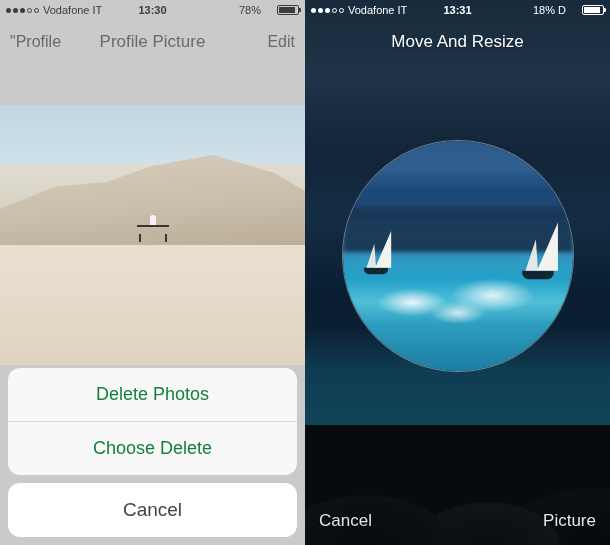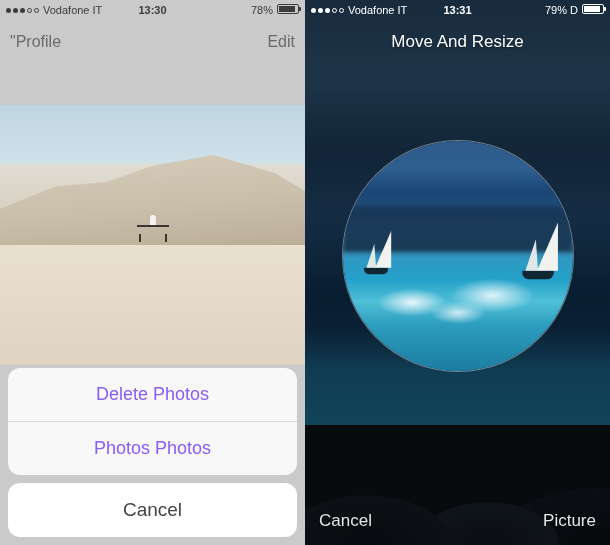--- a/index.html
+++ b/index.html
@@ -38,21 +38,21 @@
       justify-content: space-between;
       padding: 0 6px;
       font-size: 11px;
       position: relative;
       z-index: 5;
     }
     .left .status-bar { color: #3c3c3c; background: transparent; }
     .right .status-bar { color: #fff; }
 
     .status-left { display: flex; align-items: center; gap: 4px; }
-    .status-right { display: flex; align-items: flex-start; gap: 4px; }
+    .status-right { display: flex; align-items: center; gap: 16px; }
     .status-center {
       position: absolute;
       left: 50%;
       transform: translateX(-50%);
       font-weight: 700;
     }
 
     .signal-dots { display: flex; gap: 2px; }
     .signal-dots span {
       width: 5px; height: 5px;
@@ -173,21 +173,21 @@
     .sheet-group {
       background: rgba(250,250,250,0.96);
       border-radius: 12px;
       overflow: hidden;
       backdrop-filter: blur(4px);
     }
     .sheet-item {
       text-align: center;
       padding: 16px 0;
       font-size: 18px;
-      color: #8b5cf6;
+      color: #15803d;
       border-top: 1px solid #d8d8d8;
       cursor: pointer;
     }
     .sheet-item:first-child { border-top: none; }
     .sheet-cancel {
       margin-top: 8px;
       background: #fff;
       border-radius: 12px;
       text-align: center;
       padding: 16px 0;
@@ -347,35 +347,36 @@
     <div class="status-right">
       <span>78%</span>
       <span class="battery-icon">
           <span class="battery-fill"></span>
         </span>
     </div>
   </div>
 
   <div class="nav-bar">
     <span class="nav-left-btn">"Profile</span>
+    <span class="nav-center">Profile Picture</span>
     <span class="nav-right-btn">Edit</span>
   </div>
 
   <div class="left-bg">
     <div class="beach">
       <div class="hill"></div>
       <div class="person"></div>
       <div class="bench"></div>
     </div>
   </div>
 
   <div class="action-sheet">
     <div class="sheet-group">
       <div class="sheet-item">Delete Photos</div>
-      <div class="sheet-item">Photos Photos</div>
+      <div class="sheet-item">Choose Delete</div>
     </div>
     <div class="sheet-cancel">Cancel</div>
   </div>
 </div>
 
 <div class="right">
   <div class="sea-sky"></div>
   <div class="rocks"></div>
 
   <div class="status-bar">
@@ -384,21 +385,21 @@
         <span></span>
           <span></span>
           <span></span>
           <span class="empty"></span>
           <span class="empty"></span>
       </span>
       <span>Vodafone IT</span>
     </div>
     <div class="status-center">13:31</div>
     <div class="status-right">
-      <span>79% D</span>
+      <span>18% D</span>
       <span class="battery-icon">
           <span class="battery-fill"></span>
         </span>
     </div>
   </div>
 
   <div class="crop-title">Move And Resize</div>
 
   <div class="crop-circle">
     <div class="crop-inner">

